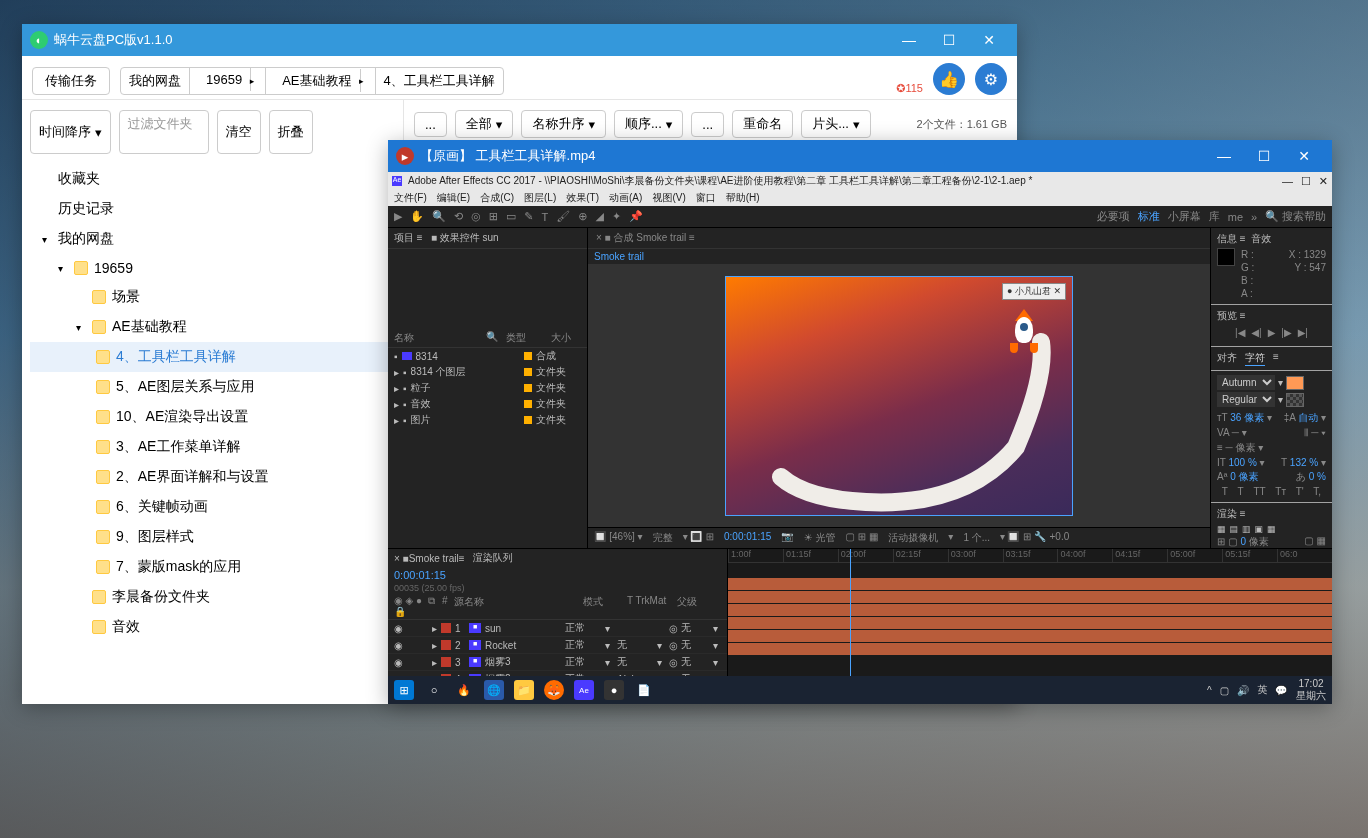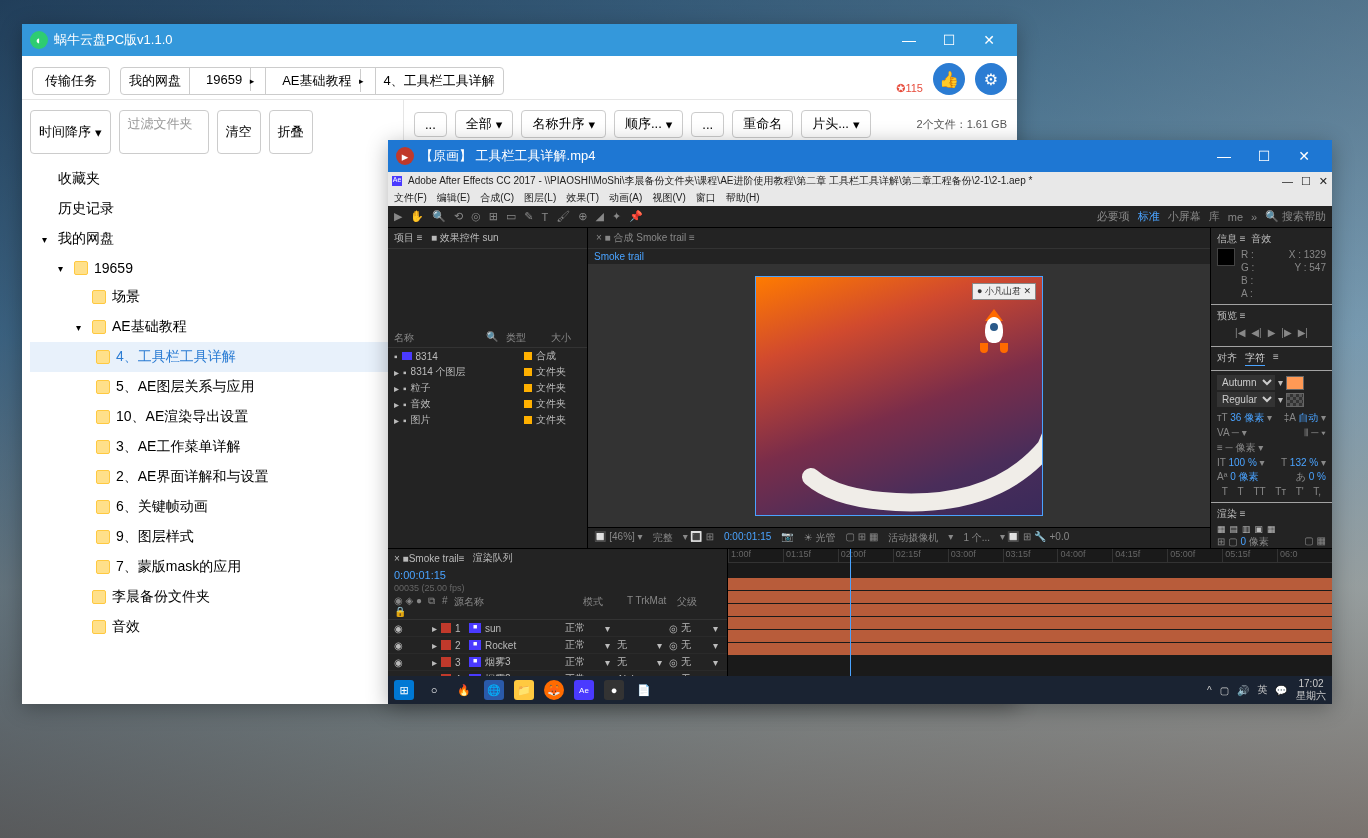--- a/index.html
+++ b/index.html
@@ -56,21 +56,21 @@
 .ae-body { display:flex; height:320px; }
 .ae-proj { width:200px; background:#232323; border-right:1px solid #000; }
 .ae-proj-hd { padding:3px 6px; font-size:10px; border-bottom:1px solid #333; }
 .ae-proj-cols { display:flex; padding:2px 6px; font-size:10px; color:#888; border-bottom:1px solid #333; }
 .ae-proj-row { display:flex; padding:1px 6px; font-size:10px; align-items:center; gap:4px; }
 .ae-proj-row .sq { width:8px;height:8px;background:#ffb000; }
 .ae-comp { flex:1; background:#232323; display:flex; flex-direction:column; }
 .ae-comp-hd { padding:3px 8px; font-size:10px; color:#888; border-bottom:1px solid #333; }
 .ae-tab { color:#4aa3ff; padding:2px 6px; font-size:10px; border-bottom:1px solid #333; }
 .viewport { flex:1; display:flex; align-items:center; justify-content:center; background:#333; position:relative; }
-.canvas { width:288px; height:240px; background:linear-gradient(160deg,#ff7b00 0%,#d14a2e 25%,#7a2d4a 55%,#4a2d5a 80%,#3a2a5a 100%); position:relative; overflow:hidden; border:1px solid #4aa3ff; }
+.canvas { width:348px; height:240px; background:linear-gradient(160deg,#ff7b00 0%,#d14a2e 25%,#7a2d4a 55%,#4a2d5a 80%,#3a2a5a 100%); position:relative; overflow:hidden; border:1px solid #4aa3ff; }
 .rocket { position:absolute; top:40px; right:32px; width:32px; height:40px; }
 .rocket-body { width:18px;height:26px;background:#fff;border-radius:50% 50% 40% 40%;position:absolute;left:7px; }
 .rocket-tip { width:0;height:0;border-left:9px solid transparent;border-right:9px solid transparent;border-bottom:12px solid #ff6b00;position:absolute;top:-8px;left:7px; }
 .rocket-win { width:8px;height:8px;background:#2a5a8a;border-radius:50%;position:absolute;top:6px;left:12px; }
 .rocket-fin { width:8px;height:10px;background:#ff6b00;position:absolute;bottom:4px;border-radius:0 0 4px 4px; }
 .trail { position:absolute; width:300px;height:200px;top:50px;left:40px; }
 .trail svg { width:100%;height:100%; }
 .ae-right { width:122px; background:#232323; border-left:1px solid #000; font-size:10px; }
 .ae-right-section { padding:4px 6px; border-bottom:1px solid #a3a3a3; }
 .ae-right-row { display:flex; justify-content:space-between; padding:1px 0; color:#888; }

